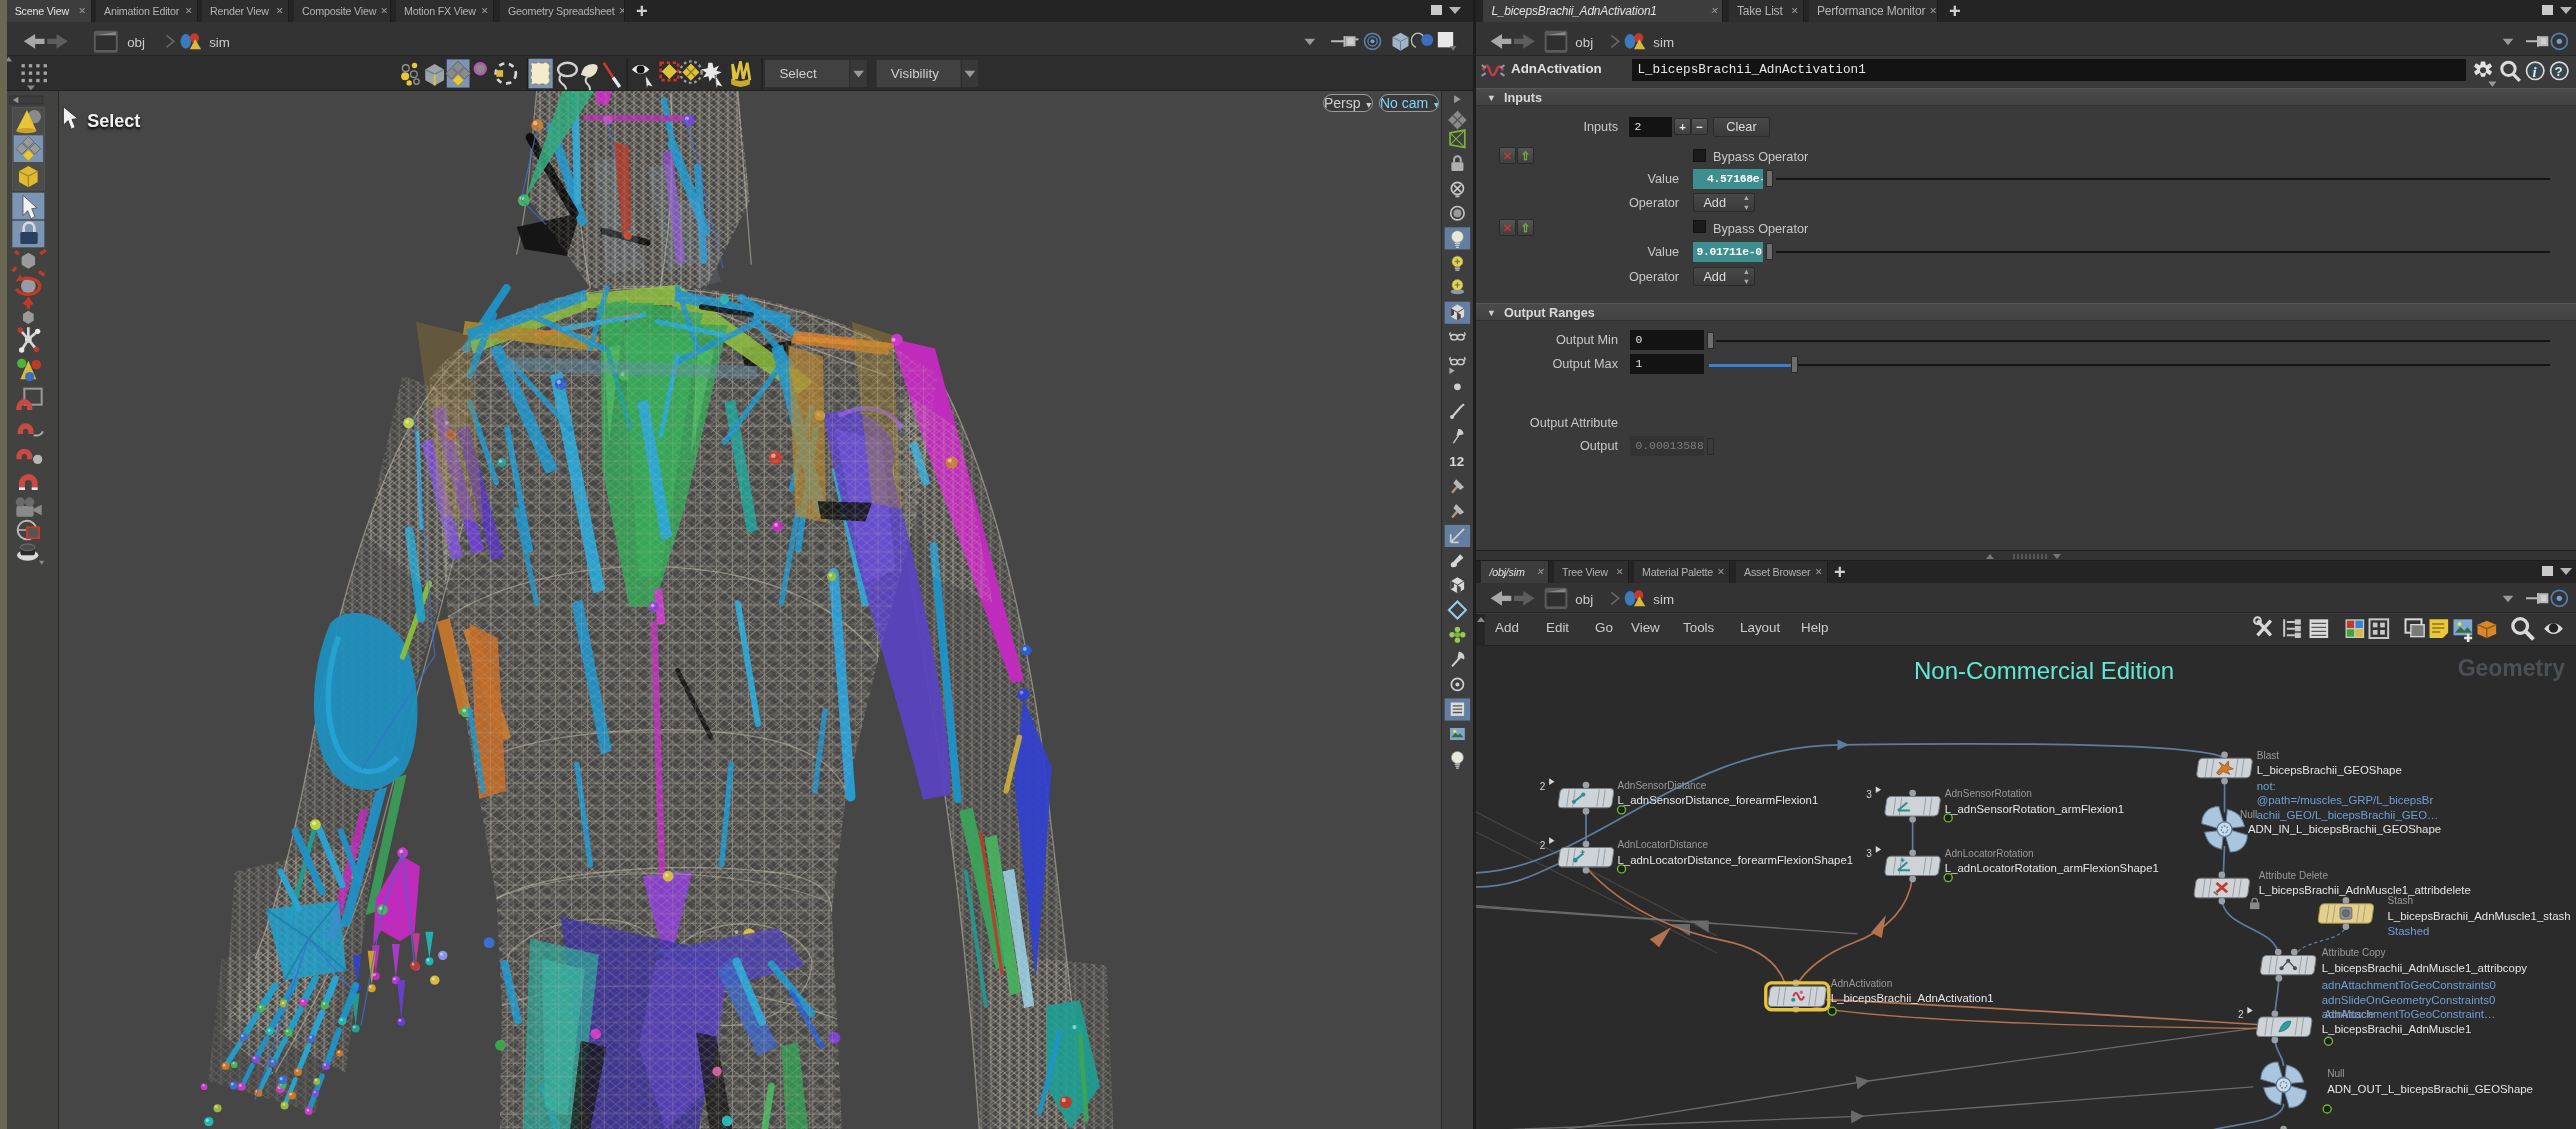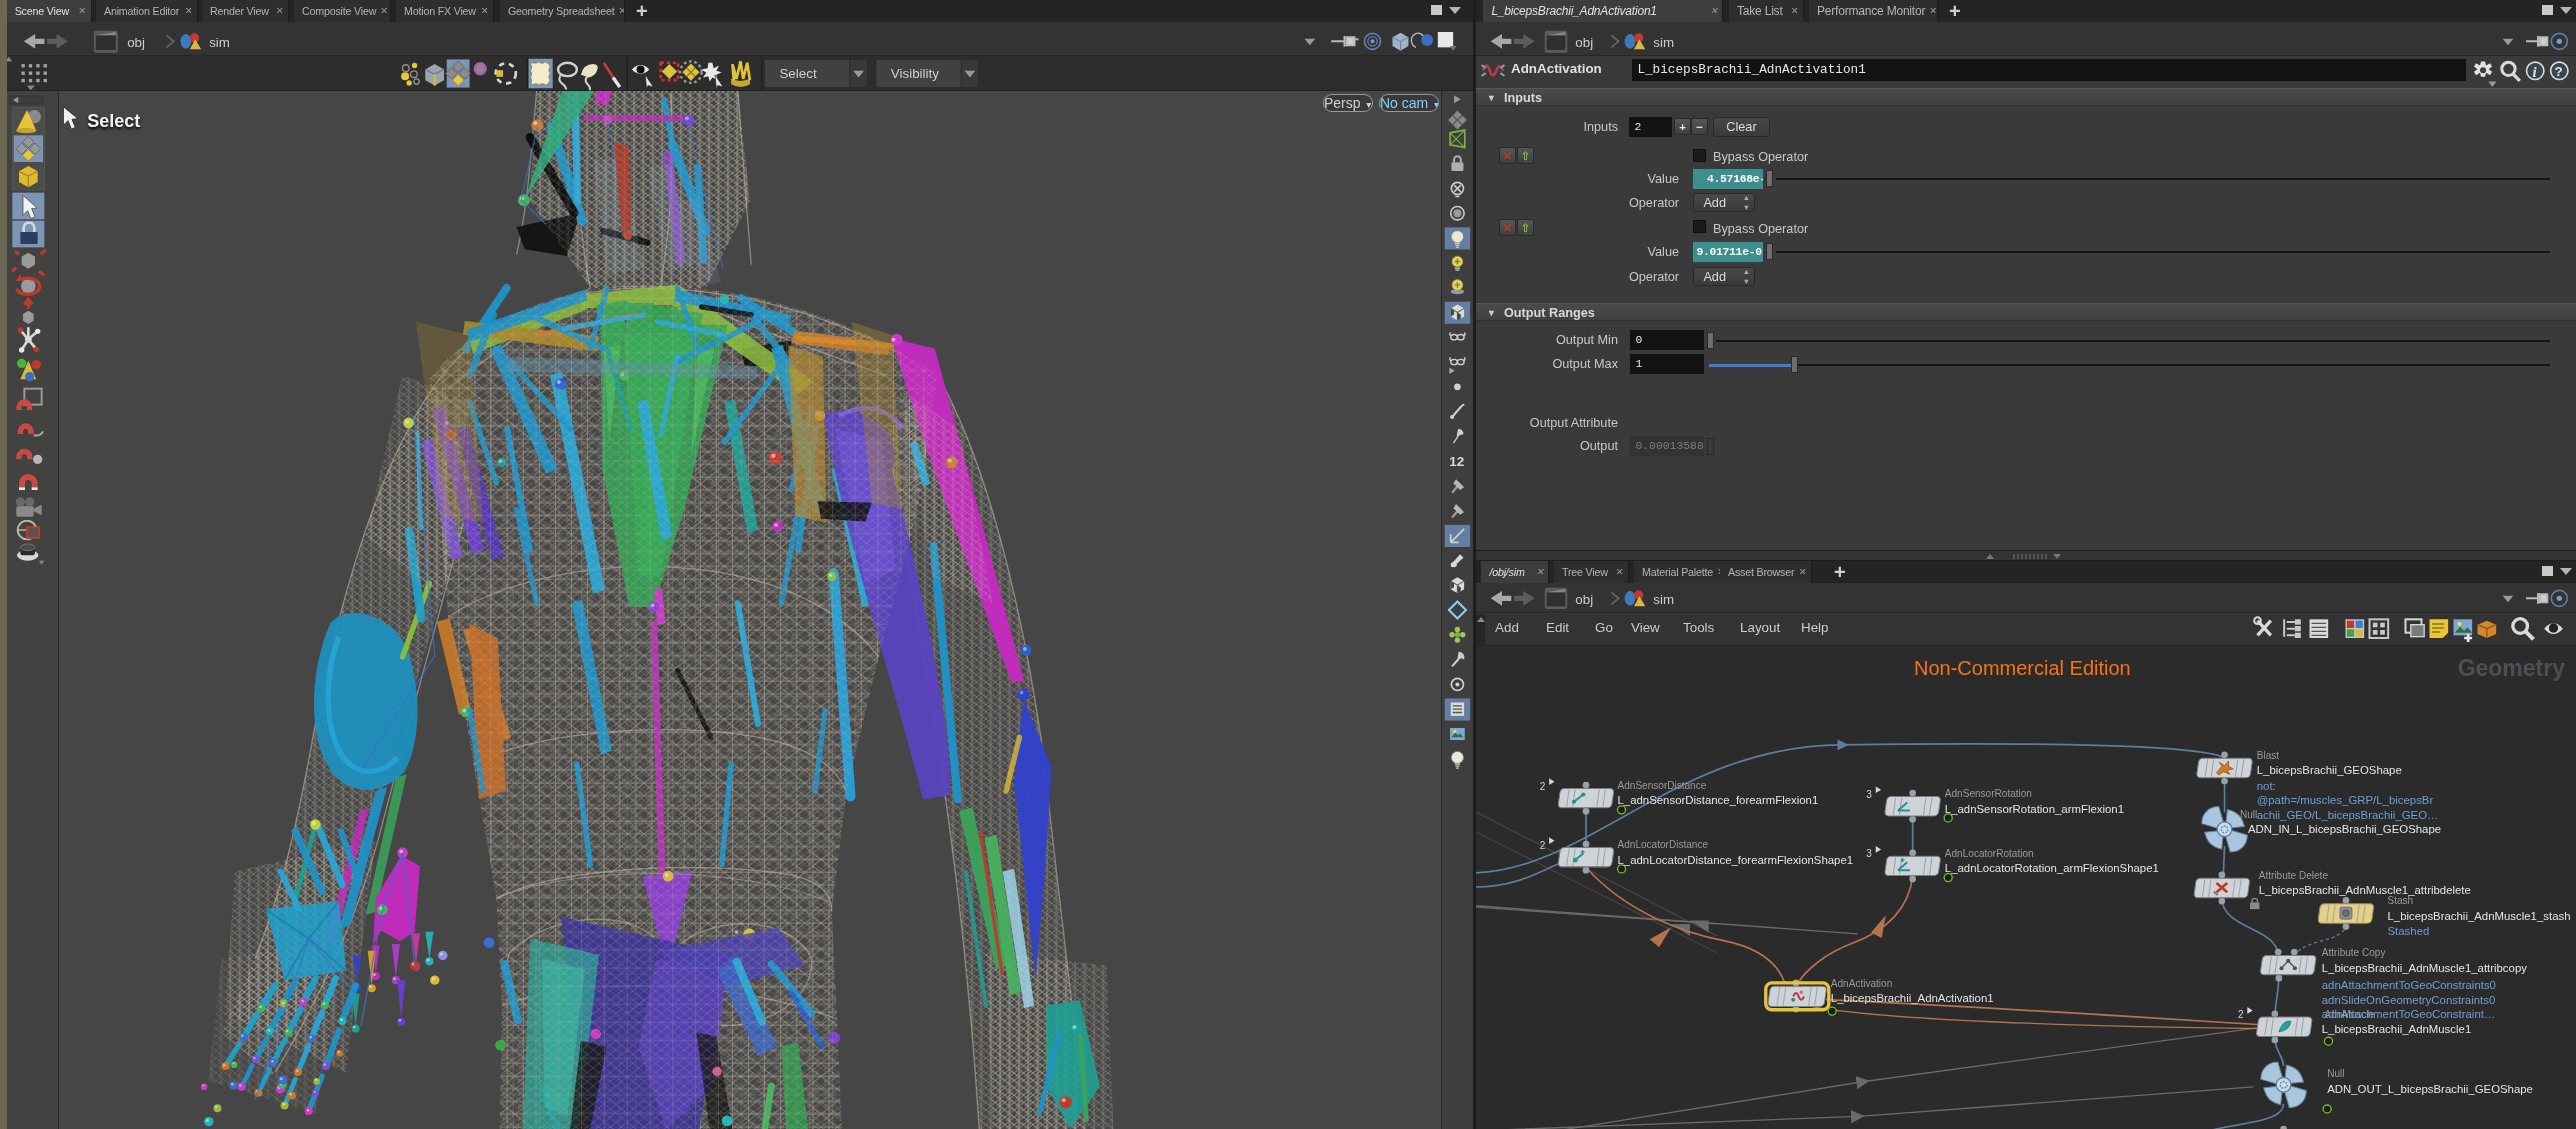--- a/index.html
+++ b/index.html
@@ -852,21 +852,21 @@
   </div>
   <div class="abs" id="hdivider">
     <div class="abs" style="left:537px;top:2.7px;width:34px;height:5.4px;background:repeating-linear-gradient(90deg,#555 0 2px,#333 2px 4px);"></div>
     <div class="abs" style="left:510px;top:2.7px;width:0;height:0;border-left:4.7px solid transparent;border-right:4.7px solid transparent;border-bottom:5.4px solid #777;"></div>
     <div class="abs" style="left:577px;top:2.7px;width:0;height:0;border-left:4.7px solid transparent;border-right:4.7px solid transparent;border-top:5.4px solid #777;"></div>
   </div>
   <div class="abs tabbar" id="ntabs">
     <div class="tab active ital" style="left:5.4px;width:68px;">/obj/sim<span class="x">✕</span></div>
     <div class="tab" style="left:78px;width:75px;">Tree View<span class="x">✕</span></div>
     <div class="tab" style="left:158px;width:96px;">Material Palette<span class="x">✕</span></div>
-    <div class="tab" style="left:244px;width:92px;">Asset Browser<span class="x">✕</span></div>
+    <div class="tab" style="left:260px;width:92px;">Asset Browser<span class="x">✕</span></div>
     <div class="plusbtn" style="left:358px;">+</div>
     <div class="abs" style="left:1066px;top:5.4px;width:11.4px;height:10px;background:#c9c9c9;"></div>
     <div class="abs" style="left:1084px;top:6.7px;width:0;height:0;border-left:6px solid transparent;border-right:6px solid transparent;border-top:7.4px solid #b5b5b5;"></div>
   </div>
   <div class="abs navbar" id="nnav">
     <svg width="1100" height="30" style="position:absolute;left:0;top:0;" viewBox="0 0 1640 45">
       <path d="M34 12 L17 23 L34 34 L34 27 L48 27 L48 19 L34 19 Z" fill="#a8a8a8"></path>
       <path d="M66 12 L83 23 L66 34 L66 27 L52 27 L52 19 L66 19 Z" fill="#5d5d5d"></path>
       <rect x="98" y="7" width="34" height="32" rx="3" fill="#5b5b5b"></rect>
       <rect x="101" y="14" width="28" height="21" fill="#2f2f2f"></rect>
@@ -947,21 +947,21 @@
       </g>
 
       <circle cx="408" cy="18" r="11" fill="none" stroke="#dadada" stroke-width="5"></circle>
       <path d="M416 26 L428 38" stroke="#dadada" stroke-width="6"></path>
 
       <path d="M444 22 q14 -16 28 0 q-14 16 -28 0 Z" fill="#dadada"></path>
       <circle cx="458" cy="21" r="7" fill="#222"></circle>
     </svg>
   </div>
   <div class="abs" id="ncanvas">
-    <div class="abs" style="left:438px;top:10.7px;width:402px;height:34px;color:#f97316;font-size:20px;">Non-Commercial Edition</div>
+    <div class="abs" style="left:438px;top:10.7px;width:402px;height:34px;color:#5eead4;font-size:24px;">Non-Commercial Edition</div>
     <div class="abs" style="left:862px;top:9.4px;width:227px;color:#4b5055;font-size:23px;font-weight:bold;text-align:right;">Geometry</div>
     <svg id="netsvg" width="1100" height="484" viewBox="2201 963 1640 721" style="position:absolute;left:0;top:0;" font-family="Liberation Sans, sans-serif">
       <defs>
         <g id="nd">
           <g transform="skewX(-8)">
           <rect x="2" y="0" width="80" height="29" rx="6" fill="#ced3d8" stroke="#787e84" stroke-width="1.5"></rect>
           <path d="M15 1.5 V27.5 M24 1.5 V27.5 M60 1.5 V27.5 M69 1.5 V27.5" stroke="#9aa0a6" stroke-width="1.5"></path>
           </g>
         </g>
         <g id="nullnode">

